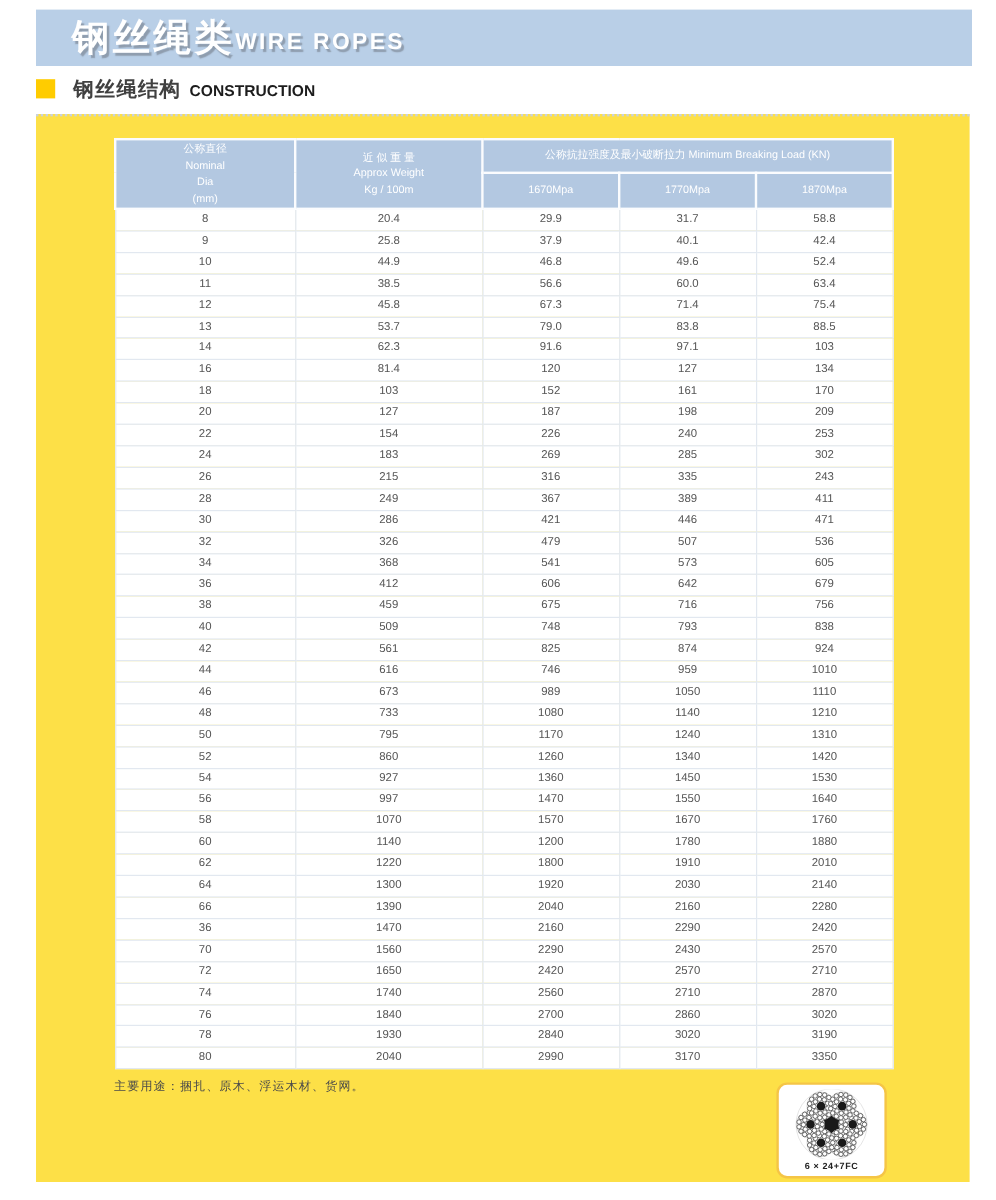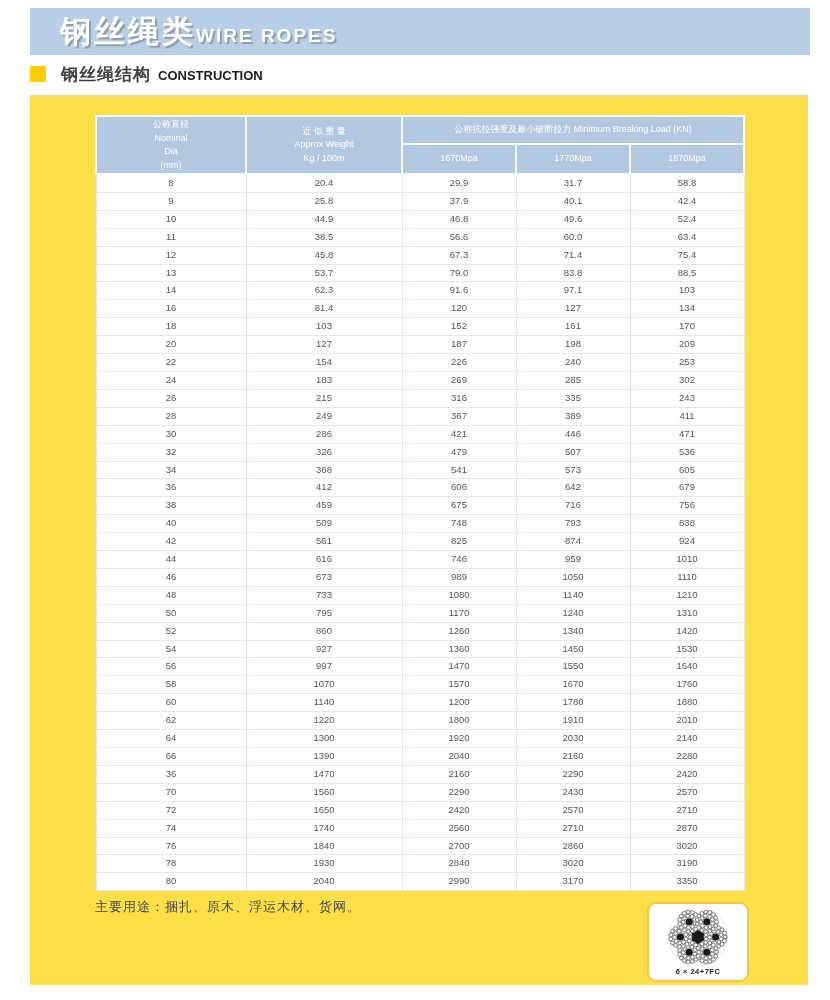--- a/index.html
+++ b/index.html
@@ -46,26 +46,26 @@
   }
   th.group-th{height:24px;font-size:9.5px;}
   th.sub-th{height:26px;font-size:9.5px;}
   table.spec tbody td{
     background:#ffffff;color:#555555;font-size:9.5px;text-align:center;
     height:16.9px;padding:0;line-height:16.9px;
     border:1px solid #e2e8f0;
   }
   
   .footer-note{
-    position:absolute;left:65px;top:801px;font-size:13px;color:#4a4a4a;
+    position:absolute;left:65px;top:801px;font-size:10px;color:#4a4a4a;
     letter-spacing:1px;
   }
   
   .rope-box{
-    position:absolute;left:617px;top:805px;width:102px;height:80px;
+    position:absolute;left:617px;top:805px;width:92px;height:80px;
     background:#ffffff;border:2px solid #f5c546;border-radius:9px;
     display:flex;flex-direction:column;align-items:center;justify-content:center;
     box-sizing:border-box;
   }
   .rope-box svg{width:62px;height:58px;display:block;}
   .rope-label{font-size:7.5px;font-weight:bold;color:#222222;letter-spacing:.5px;margin-top:1px;}
 </style>
 </head>
 <body>
 

